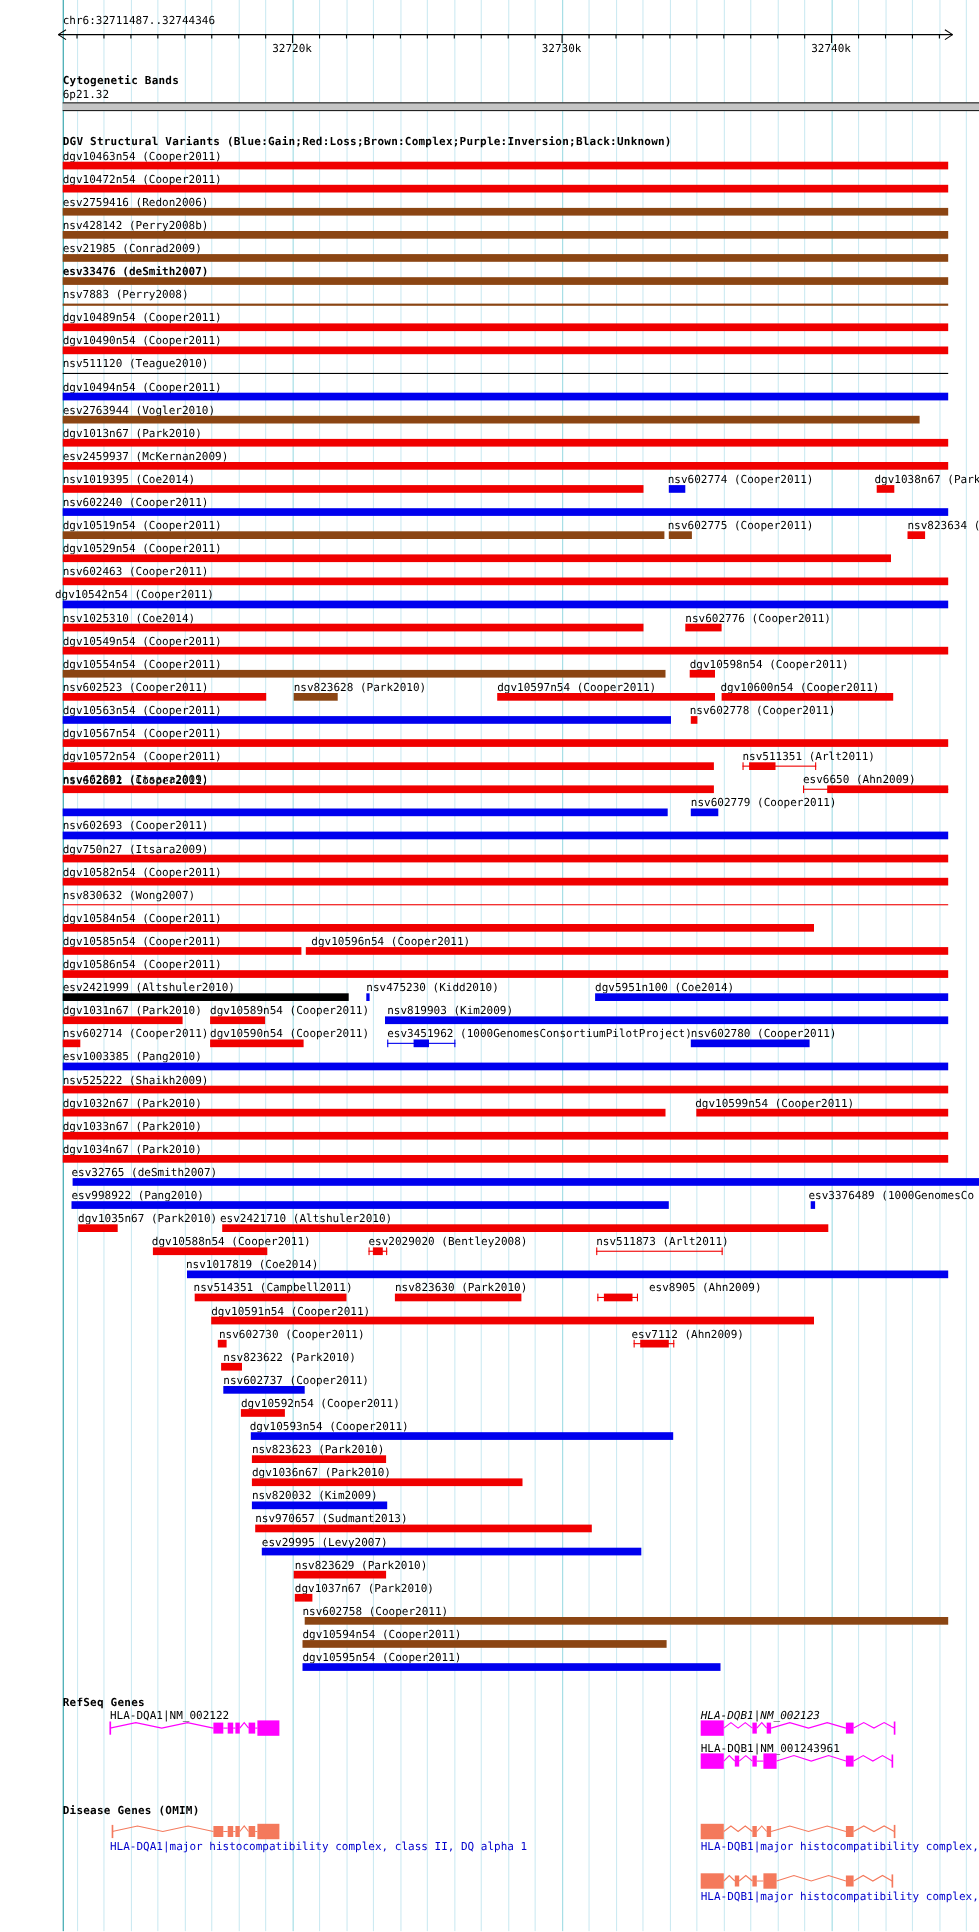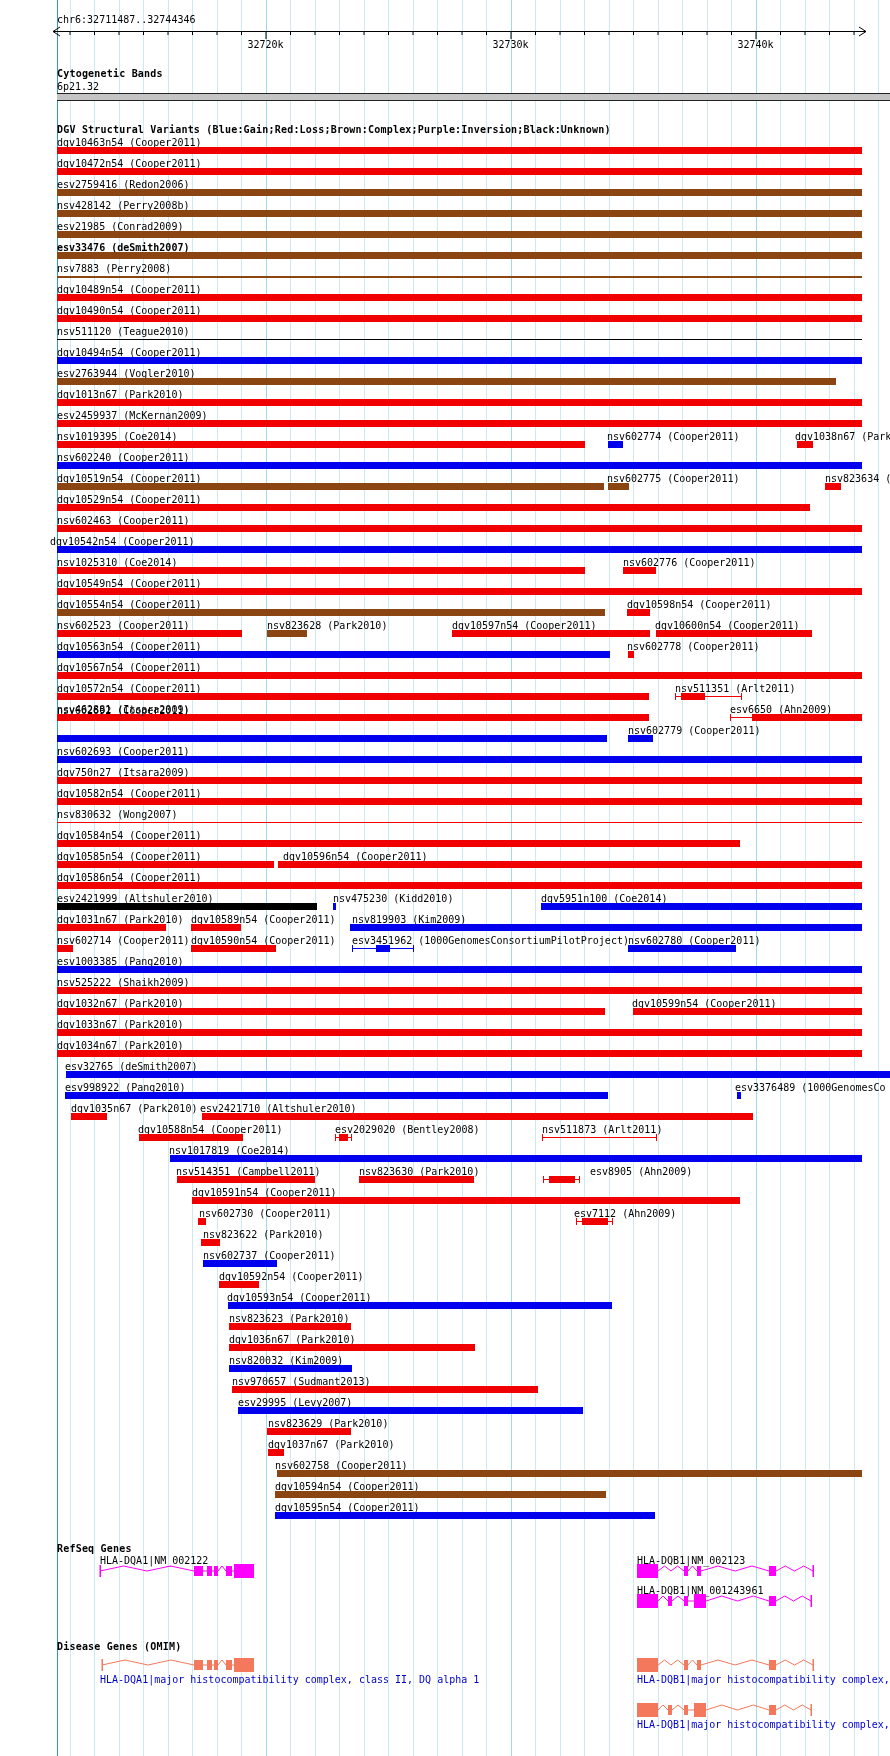--- a/index.html
+++ b/index.html
@@ -323,21 +323,21 @@
         <rect x="194" y="4" width="9" height="10" fill="#FF00FF"></rect>
         <polyline points="203,9 207,9" fill="none" stroke="#FF00FF" stroke-width="1"></polyline>
         <rect x="207" y="4" width="5" height="10" fill="#FF00FF"></rect>
         <polyline points="212,9 214,9" fill="none" stroke="#FF00FF" stroke-width="1"></polyline>
         <rect x="214" y="4" width="4" height="10" fill="#FF00FF"></rect>
         <polyline points="218,9 222,4 226,9" fill="none" stroke="#FF00FF" stroke-width="1"></polyline>
         <rect x="226" y="4" width="6" height="10" fill="#FF00FF"></rect>
         <polyline points="232,9 234,9" fill="none" stroke="#FF00FF" stroke-width="1"></polyline>
         <rect x="234" y="2" width="20" height="14" fill="#FF00FF"></rect>
       </svg>
-      <div class="lbl" style="left: 637px; top: 1556px; position: absolute;">HLA-DQB1|NM_002123</div>
+      <div class="lbl" style="left: 637px; top: 1556px; position: absolute; font-style: italic;">HLA-DQB1|NM_002123</div>
       <svg width="890" height="18" style="top: 1562px;">
         <rect x="637" y="2" width="21" height="14" fill="#FF00FF"></rect>
         <polyline points="658,9 664.5,4 671,9 677.5,4 684,9" fill="none" stroke="#FF00FF" stroke-width="1"></polyline>
         <rect x="684" y="4" width="4" height="10" fill="#FF00FF"></rect>
         <polyline points="688,9 692.5,4 697,9" fill="none" stroke="#FF00FF" stroke-width="1"></polyline>
         <rect x="697" y="4" width="4" height="10" fill="#FF00FF"></rect>
         <polyline points="701,9 718,4 735,9 752,4 769,9" fill="none" stroke="#FF00FF" stroke-width="1"></polyline>
         <rect x="769" y="4" width="7" height="10" fill="#FF00FF"></rect>
         <polyline points="776,9 785.25,4 794.5,9 803.75,4 813,9" fill="none" stroke="#FF00FF" stroke-width="1"></polyline>
         <rect x="812.5" y="3" width="1.5" height="12" fill="#FF00FF"></rect>

